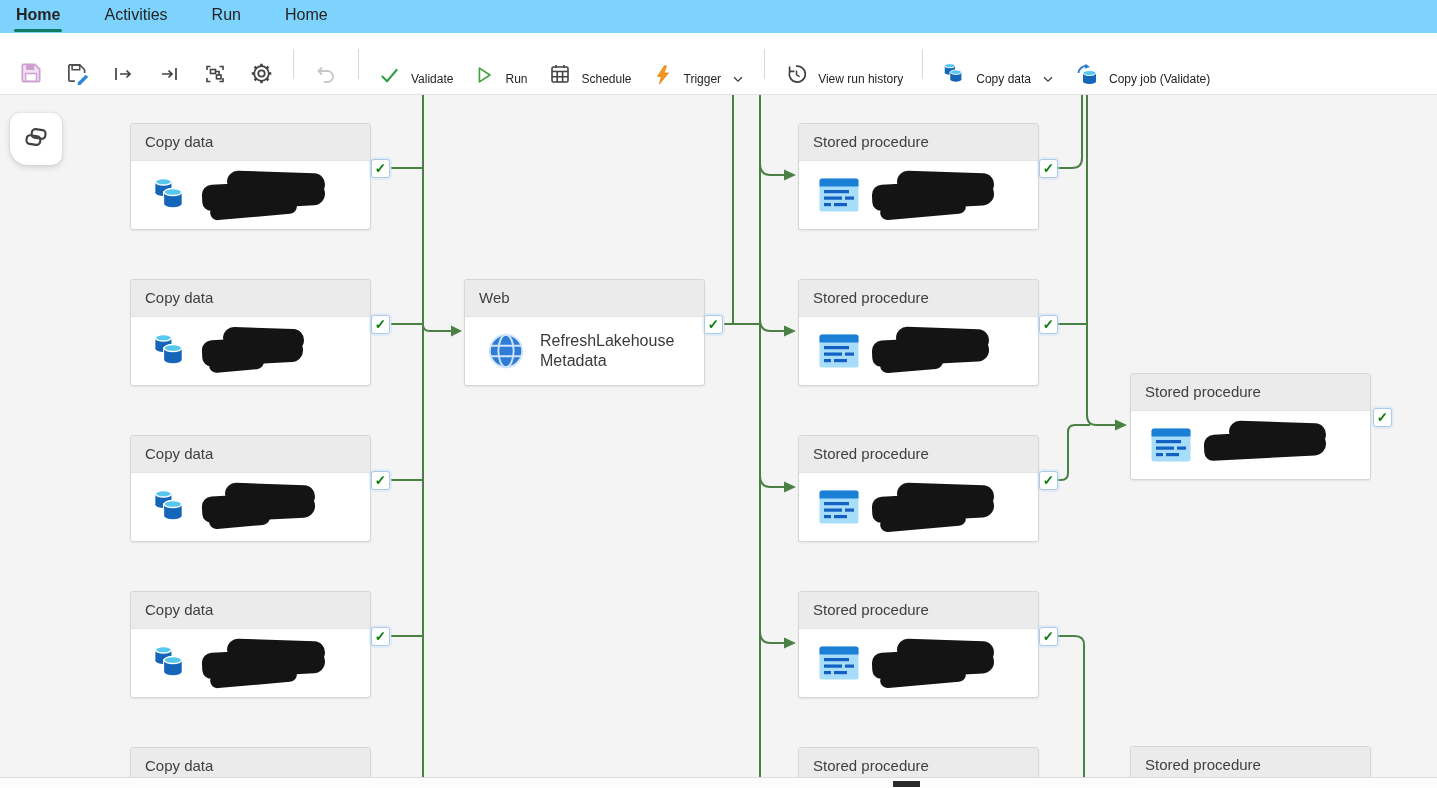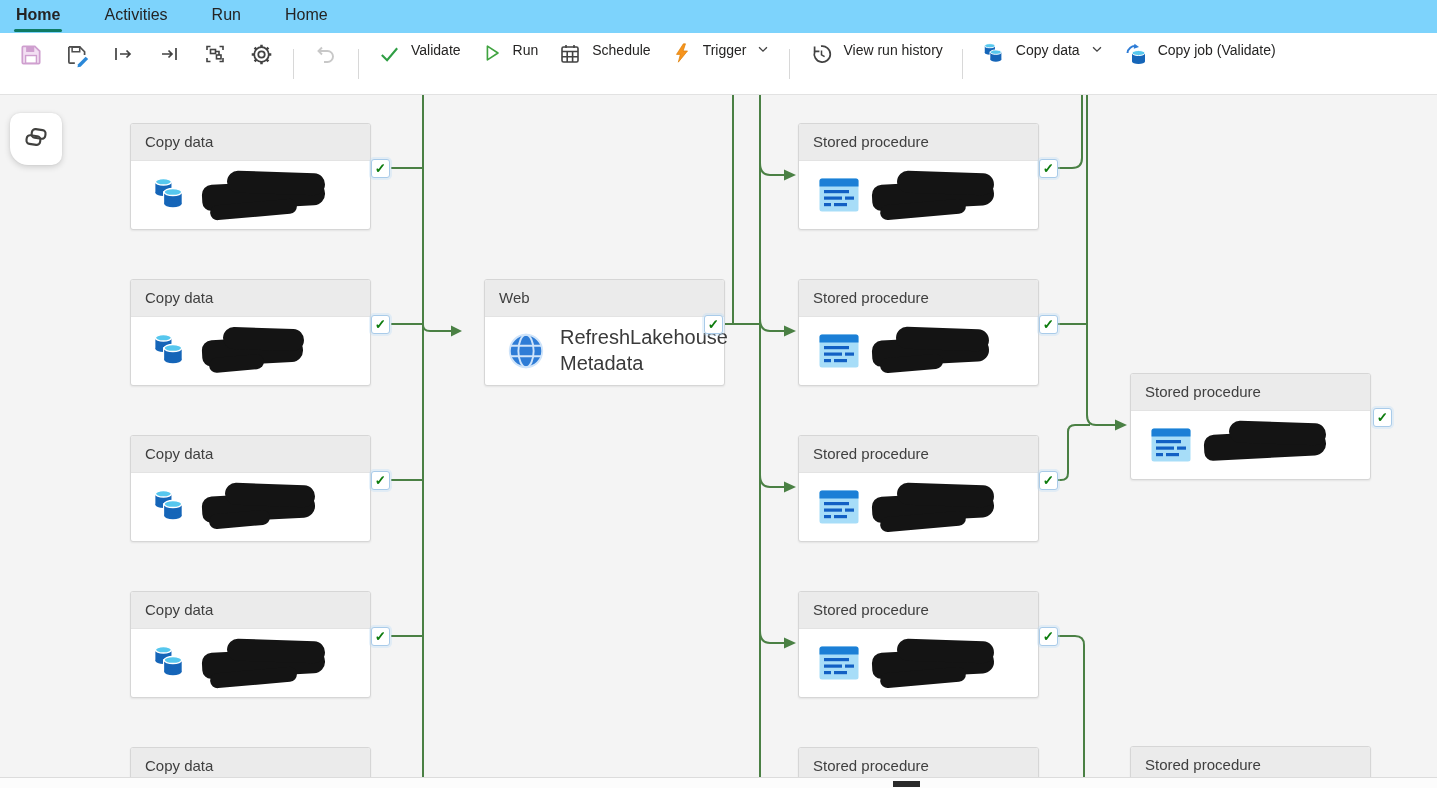--- a/index.html
+++ b/index.html
@@ -9,36 +9,36 @@
     background:#fff;color:#252423;
     -webkit-font-smoothing:antialiased;
   }
   
   #menubar{display:flex;gap:40px;align-items:flex-end;height:33px;background:#7dd3fc;padding-left:14px;box-sizing:border-box;}
   .mtab{font-size:16px;color:#242424;padding:4px 2px 9px;position:relative;cursor:pointer;white-space:nowrap;}
   .mtab.active{font-weight:700;}
   .mtab.active::after{content:"";position:absolute;left:0;right:0;bottom:1px;height:3px;background:#0e7a63;border-radius:2px;}
   
   #toolbar{display:flex;align-items:center;height:62px;background:#fff;border-bottom:1px solid #e2e2e2;padding-left:8px;box-sizing:border-box;}
-  .tbtn{height:44px;min-width:46px;border-radius:4px;display:flex;align-items:flex-start;justify-content:center;gap:10px;padding:0 10px;font-size:14px;color:#252423;cursor:pointer;box-sizing:border-box;white-space:nowrap;}
+  .tbtn{height:44px;min-width:46px;border-radius:4px;display:flex;align-items:flex-end;justify-content:center;gap:10px;padding:0 10px;font-size:12px;color:#252423;cursor:pointer;box-sizing:border-box;white-space:nowrap;}
   .tbtn.disabled{cursor:default;}
   .tsep{width:1px;height:30px;background:#d8d8d8;margin:0 9px;flex:none;}
   .tico{display:flex;align-items:center;justify-content:center;}
   
   #canvas{position:relative;width:1437px;height:682px;background:#f4f4f4;overflow:hidden;}
   #connectors{position:absolute;left:0;top:0;pointer-events:none;}
   #copilot-btn{position:absolute;left:10px;top:18px;width:52px;height:52px;background:#fff;border-radius:10px 10px 10px 18px;
     box-shadow:0 2px 6px rgba(0,0,0,.16), 0 0 2px rgba(0,0,0,.08);display:flex;align-items:center;justify-content:center;cursor:pointer;}
   .node{position:absolute;width:241px;box-sizing:border-box;background:#fff;border:1px solid #d6d6d6;border-radius:3px;
     box-shadow:0 1px 2px rgba(0,0,0,.07);cursor:pointer;}
   .nh{height:36px;line-height:36px;background:#ebebeb;border-bottom:1px solid #e3e3e3;padding-left:14px;font-size:15px;color:#3f3f3f;
     border-radius:2px 2px 0 0;white-space:nowrap;overflow:hidden;}
   .nb{height:68px;display:flex;align-items:center;padding:0 10px 0 20px;box-sizing:border-box;gap:13px;}
   .nicon{flex:none;}
-  .webtitle{font-size:20px;color:#3a3a3a;line-height:1.28;width:150px;}
+  .webtitle{font-size:16px;color:#3a3a3a;line-height:1.28;width:150px;}
   
   .scr{position:relative;height:46px;}
   .scr i{position:absolute;background:#141414;display:block;}
   .scr .a{left:0;top:10px;width:78%;height:26px;border-radius:14px 20px 16px 12px;transform:rotate(-3deg);}
   .scr .b{left:16%;top:0;width:62%;height:22px;border-radius:18px;transform:rotate(2deg);}
   .scr .c{left:5%;top:28px;width:42%;height:15px;border-radius:10px;transform:rotate(-5deg);}
   .scr.tall .c{width:55%;top:30px;}
   
   .badge{position:absolute;width:19px;height:19px;box-sizing:border-box;background:#fff;border:1px solid #a9cbe9;border-radius:3px;
     color:#0e7c0e;font-weight:700;font-size:13.5px;line-height:17px;text-align:center;box-shadow:0 0 0 2px rgba(190,220,245,.35);}
@@ -342,21 +342,21 @@
           <i class="b"></i>
           <i class="c"></i>
         </span>
     </div>
   </div>
 
   <div class="node" style="left:130px;top:652px">
     <div class="nh">Copy data</div>
   </div>
 
-  <div class="node" style="left:484px;top:184px">
+  <div class="node" style="left:464px;top:184px">
     <div class="nh">Web</div>
     <div class="nb">
       <svg class="nicon" width="42" height="42" viewBox="0 0 44 44">
           <use href="#i-web"></use>
         </svg>
       <span class="webtitle">RefreshLakehouse Metadata</span>
     </div>
   </div>
 
   <div class="node" style="left:798px;top:28px">

